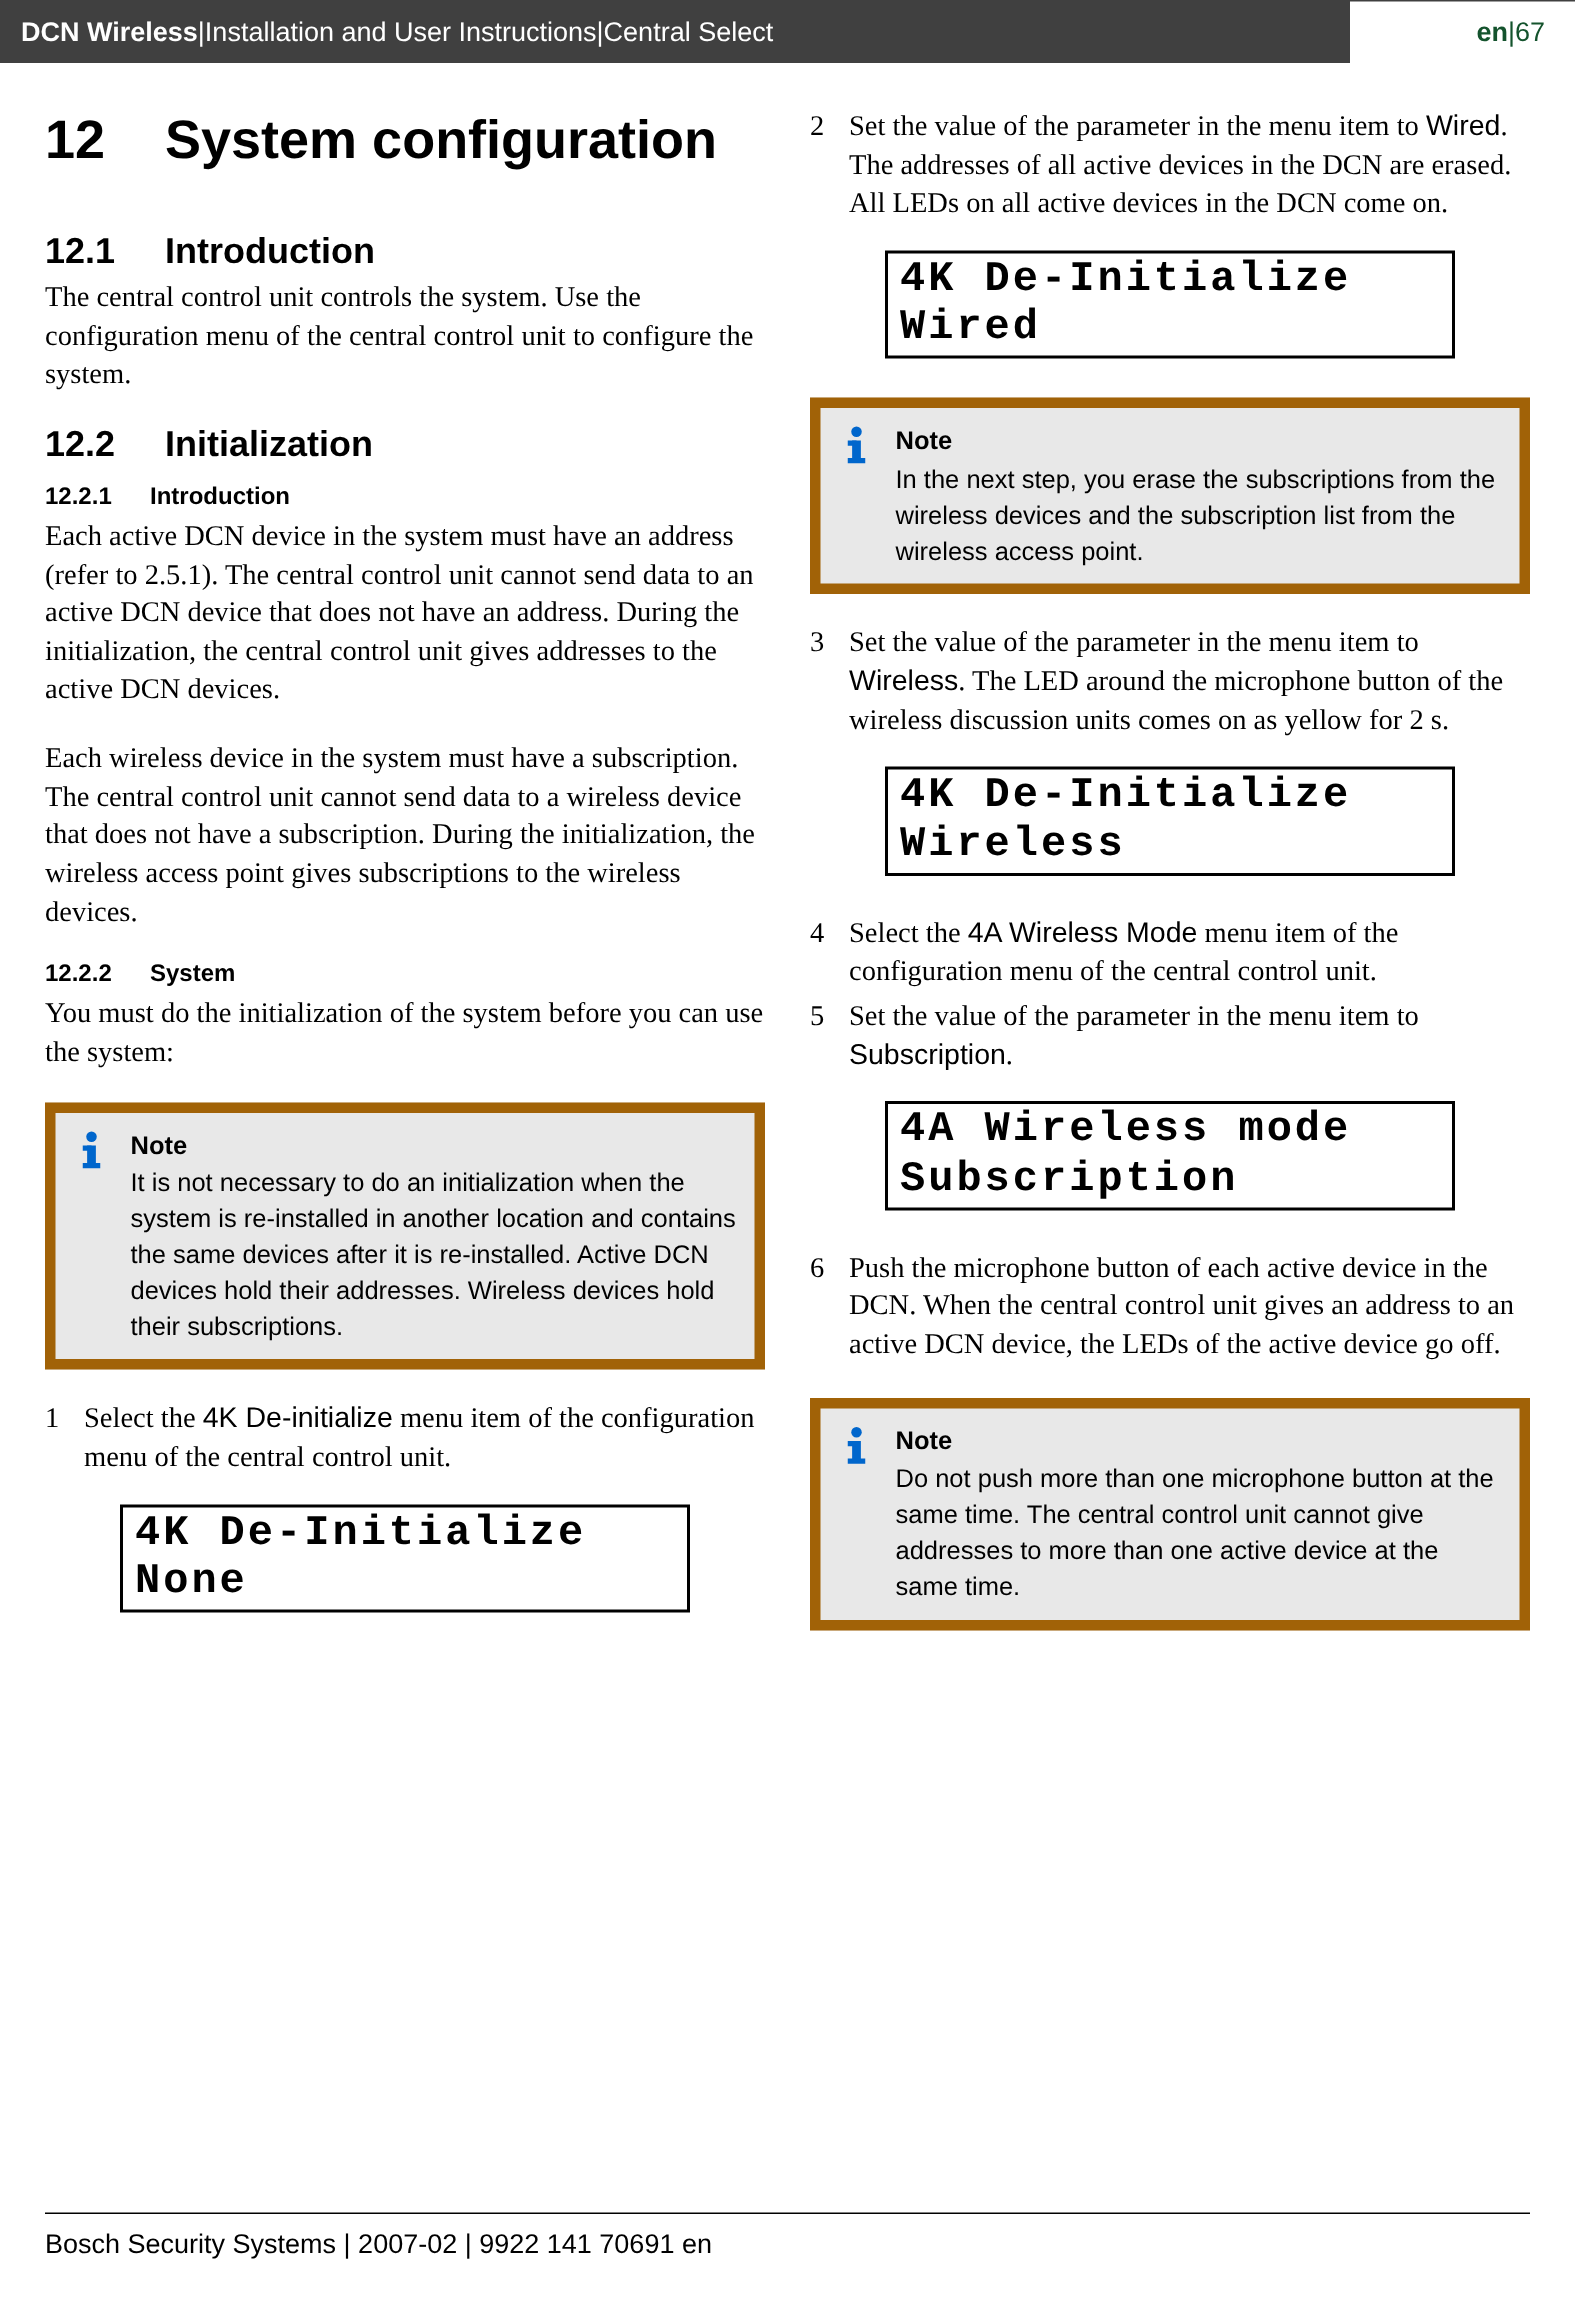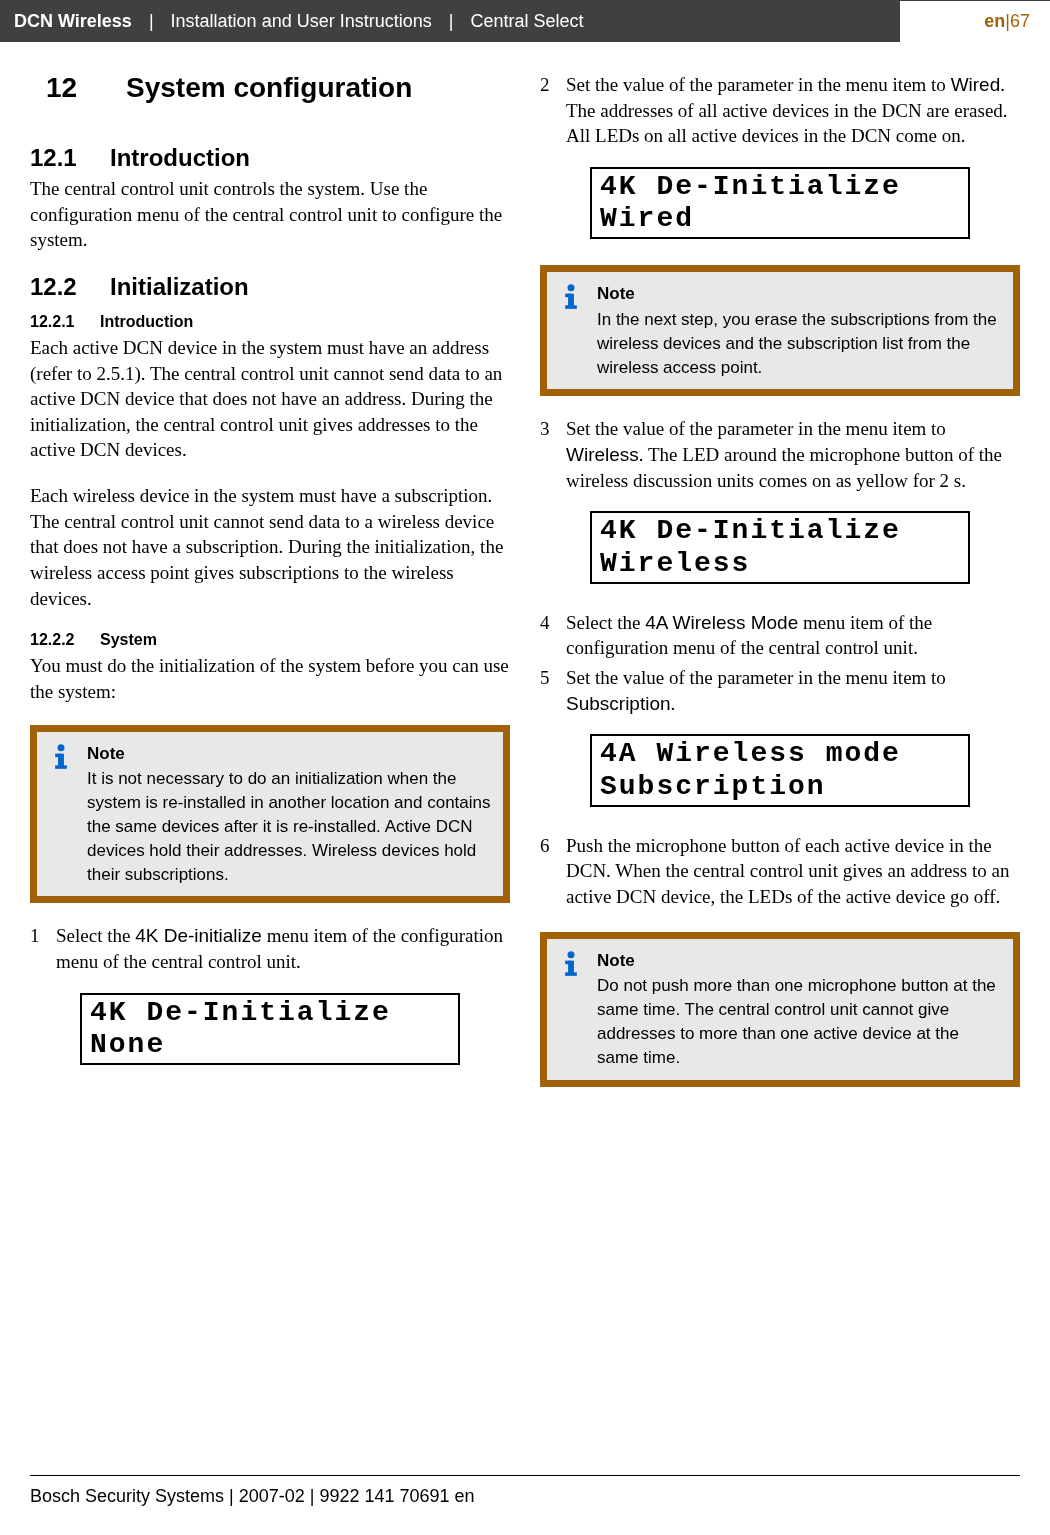--- a/index.html
+++ b/index.html
@@ -21,28 +21,27 @@
       font-family: Arial, Helvetica, sans-serif;
     }
     .header-left {
       background: #404040;
       color: white;
       flex: 1;
       display: flex;
       align-items: center;
       padding-left: 14px;
       font-size: 18px;
-      gap: 17px;
     }
     .header-left .bold {
       font-weight: bold;
     }
     .header-right {
       background: white;
-      color: #a16207;
+      color: #14532d;
       width: 150px;
       display: flex;
       align-items: center;
       justify-content: flex-end;
       padding-right: 20px;
       font-size: 18px;
       border-top: 1px solid #404040;
     }
     .header-right .bold {
       font-weight: bold;
@@ -52,24 +51,23 @@
       padding: 30px 30px 0 30px;
       gap: 30px;
     }
     .column {
       flex: 1;
       width: 480px;
     }
     h1 {
       font-family: Arial, Helvetica, sans-serif;
       font-weight: bold;
-      font-size: 28px;
+      font-size: 36px;
       margin-bottom: 40px;
       display: flex;
-      margin-left: 16px;
     }
     h1 .num {
       width: 80px;
     }
     h2 {
       font-family: Arial, Helvetica, sans-serif;
       font-weight: bold;
       font-size: 24px;
       margin-bottom: 4px;
       display: flex;

